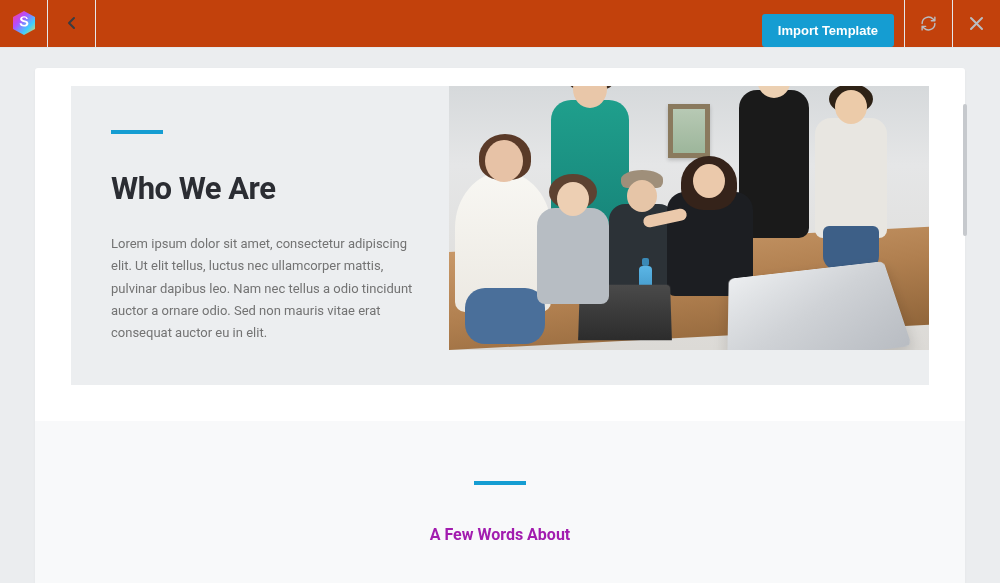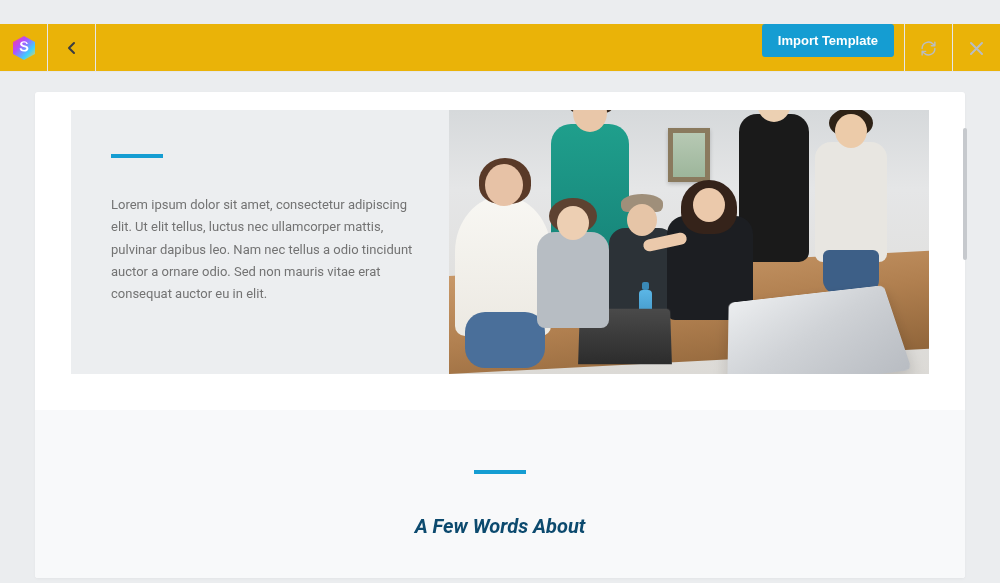--- a/index.html
+++ b/index.html
@@ -5,26 +5,25 @@
     * { margin: 0; padding: 0; box-sizing: border-box; }
     body {
       font-family: -apple-system, BlinkMacSystemFont, 'Segoe UI', Roboto, Helvetica, Arial, sans-serif;
       background: #ebedef;
       width: 1000px;
       height: 583px;
       overflow: hidden;
     }
     .topbar {
       height: 48px;
-      background: #eab308;
+      background: #c2410c;
       border-bottom: 1px solid #e5e7eb;
       display: flex;
-      align-items: flex-start;
+      align-items: flex-end;
       position: relative;
-      margin-top: 24px;
     }
     .logo-cell {
       width: 48px;
       height: 48px;
       display: flex;
       align-items: center;
       justify-content: center;
       border-right: 1px solid #e5e7eb;
     }
     .logo {
@@ -209,24 +208,23 @@
       padding: 60px 0 40px 0;
       text-align: center;
     }
     .accent-bar-center {
       width: 52px;
       height: 4px;
       background: #159dd2;
       margin: 0 auto 40px auto;
     }
     .section-2-title {
-      font-size: 20px;
+      font-size: 16px;
       font-weight: 700;
-      color: #0c4a6e;
-      font-style: italic;
+      color: #a21caf;
     }
     .scroll-indicator {
       position: absolute;
       right: 33px;
       top: 56px;
       width: 4px;
       height: 132px;
       background: #c6c9cd;
       border-radius: 2px;
     }
@@ -275,20 +273,21 @@
     </span>
   </div>
 </div>
 
 <div class="canvas-wrap">
   <div class="page">
 
     <div class="hero">
       <div class="hero-left">
         <div class="accent-bar"></div>
+        <h1 class="hero-title">Who We Are</h1>
         <p class="hero-text">Lorem ipsum dolor sit amet, consectetur adipiscing elit. Ut elit tellus, luctus nec ullamcorper mattis, pulvinar dapibus leo. Nam nec tellus a odio tincidunt auctor a ornare odio. Sed non mauris vitae erat consequat auctor eu in elit.</p>
       </div>
       <div class="hero-right">
         <div class="photo">
           <div class="frame-on-wall"></div>
           <div class="table"></div>
           <div class="person p2">
               <div class="hair"></div>
               <div class="head"></div>
             </div>

